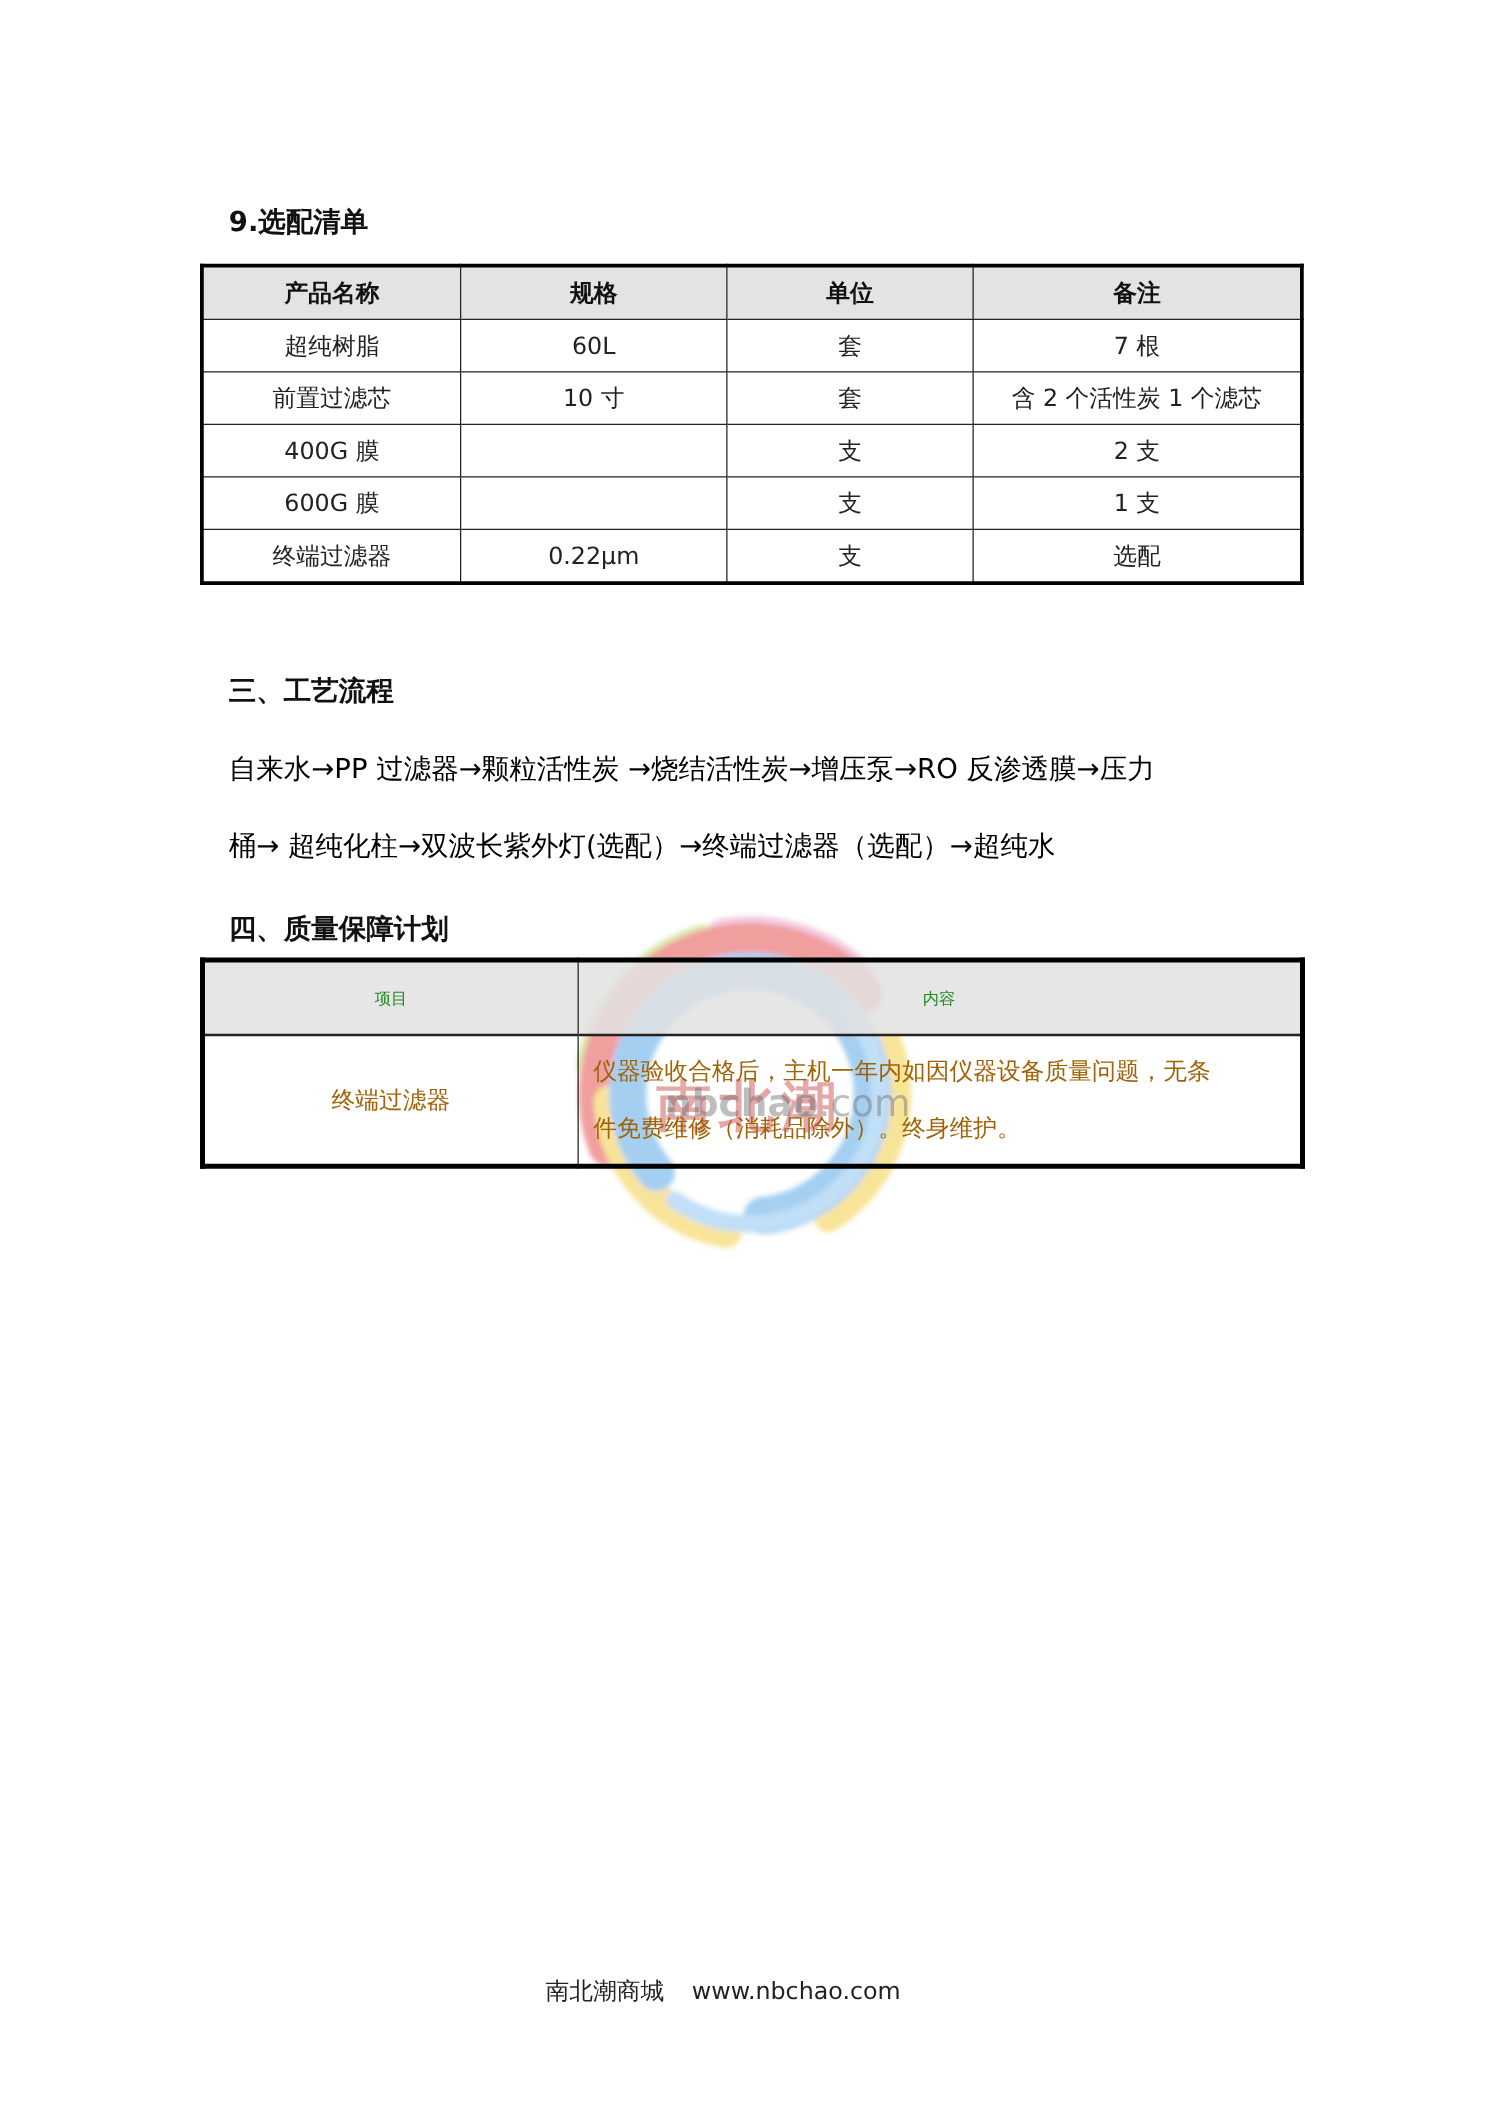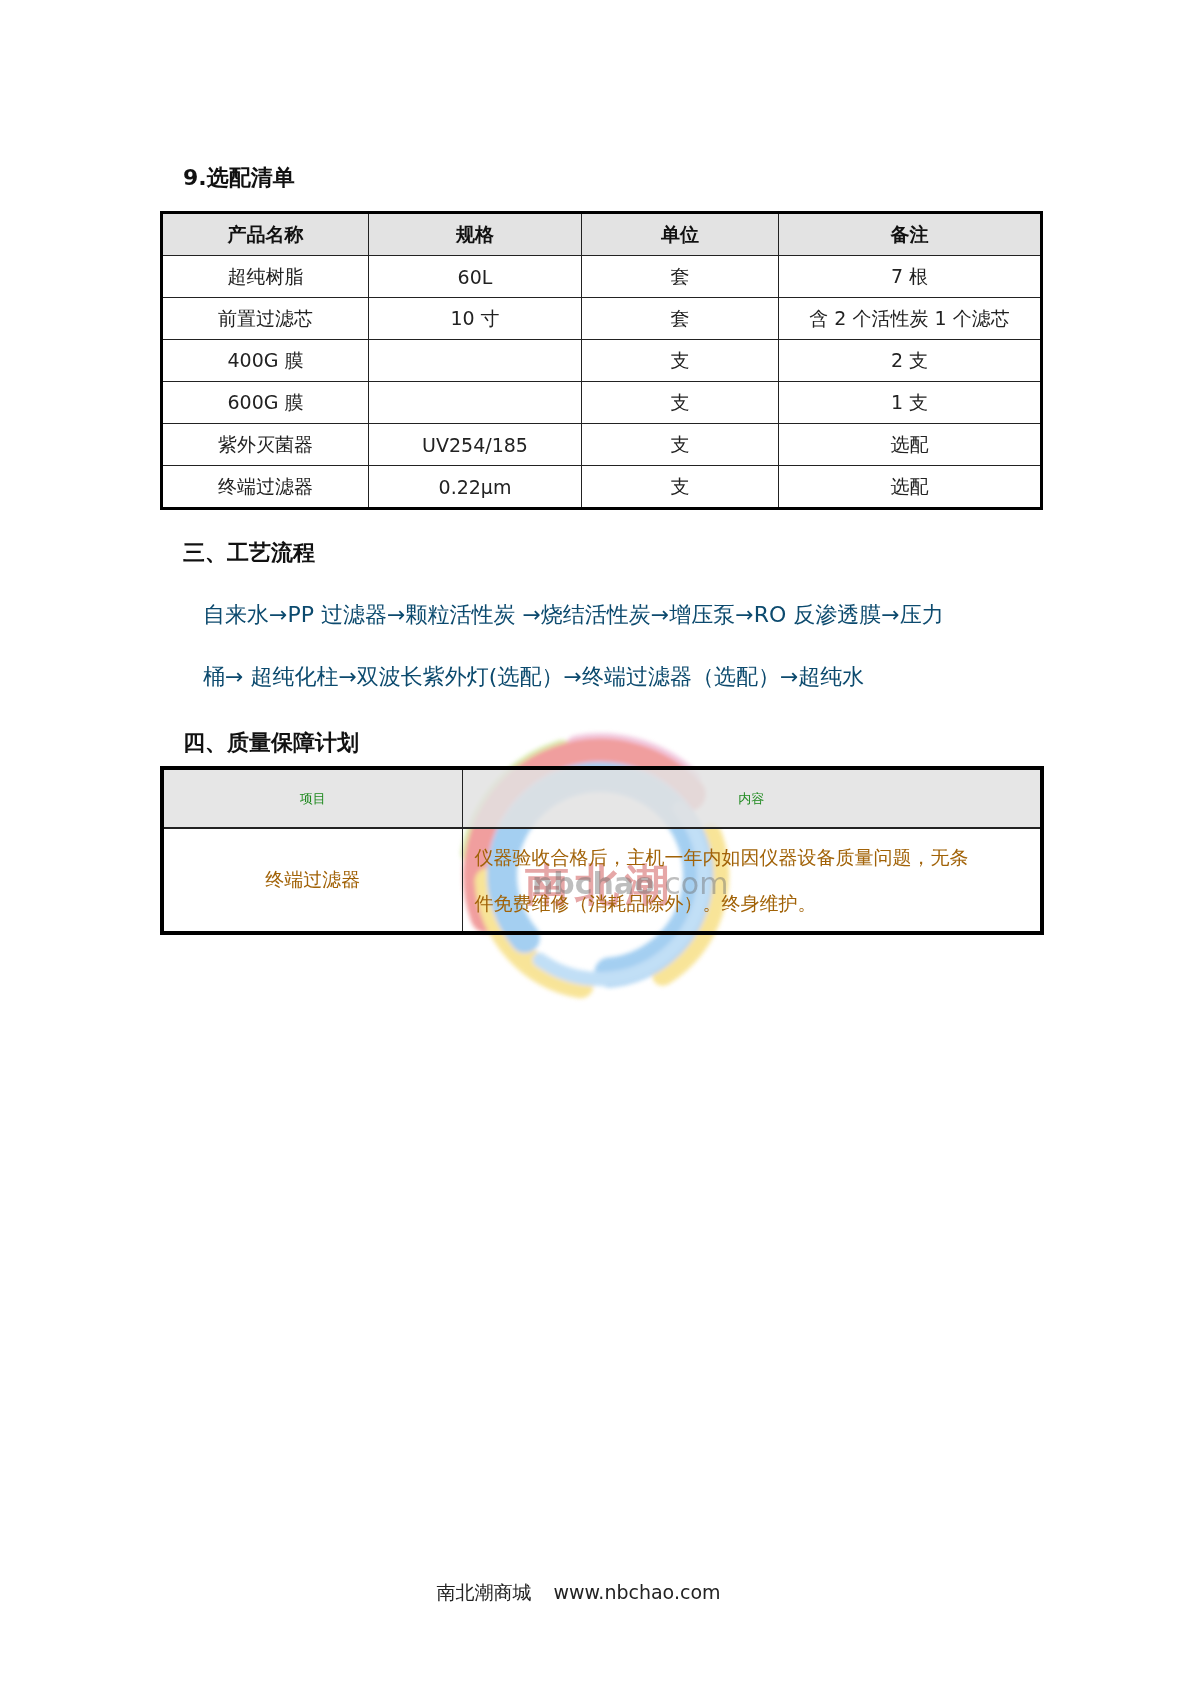--- a/index.html
+++ b/index.html
@@ -18,21 +18,21 @@
       border-collapse: collapse; border: 3px solid #000;
       font-size: 19px; table-layout: fixed;
     }
     table.opt th, table.opt td {
       border: 1.5px solid #222; text-align: center; height: 41px; padding: 0;
       white-space: nowrap;
     }
     table.opt th { background: #e3e3e3; font-weight: bold; font-size: 19px; }
     table.opt td { background: transparent; font-weight: normal; color: #222; }
     .flow {
-      position: absolute; left: 183px; font-size: 22px; color: #0c4a6e; white-space: nowrap; margin-left: 20px;
+      position: absolute; left: 183px; font-size: 22px; color: #000000; white-space: nowrap;
     }
     
     table.qa {
       position: absolute; left: 160px; top: 766px; width: 880px;
       border-collapse: collapse; border: 4px solid #000; table-layout: fixed;
       font-family: "DejaVu Serif", "Liberation Serif", serif;
     }
     table.qa th {
       background: rgba(226,226,226,0.85); color: #1f8a1f; font-weight: normal;
       font-size: 13px; height: 55px; border-bottom: 2px solid #222;
@@ -125,26 +125,20 @@
         <td>支</td>
         <td>2 支</td>
       </tr>
       <tr>
         <td>600G 膜</td>
         <td></td>
         <td>支</td>
         <td>1 支</td>
       </tr>
       <tr>
-        <td>紫外灭菌器</td>
-        <td>UV254/185</td>
-        <td>支</td>
-        <td>选配</td>
-      </tr>
-      <tr>
         <td>终端过滤器</td>
         <td>0.22μm</td>
         <td>支</td>
         <td>选配</td>
       </tr>
     </tbody>
   </table>
 
   <div class="h2" style="top:538px;">三、工艺流程</div>
   <div class="flow" style="top:600px;">自来水→PP 过滤器→颗粒活性炭  →烧结活性炭→增压泵→RO 反渗透膜→压力</div>

